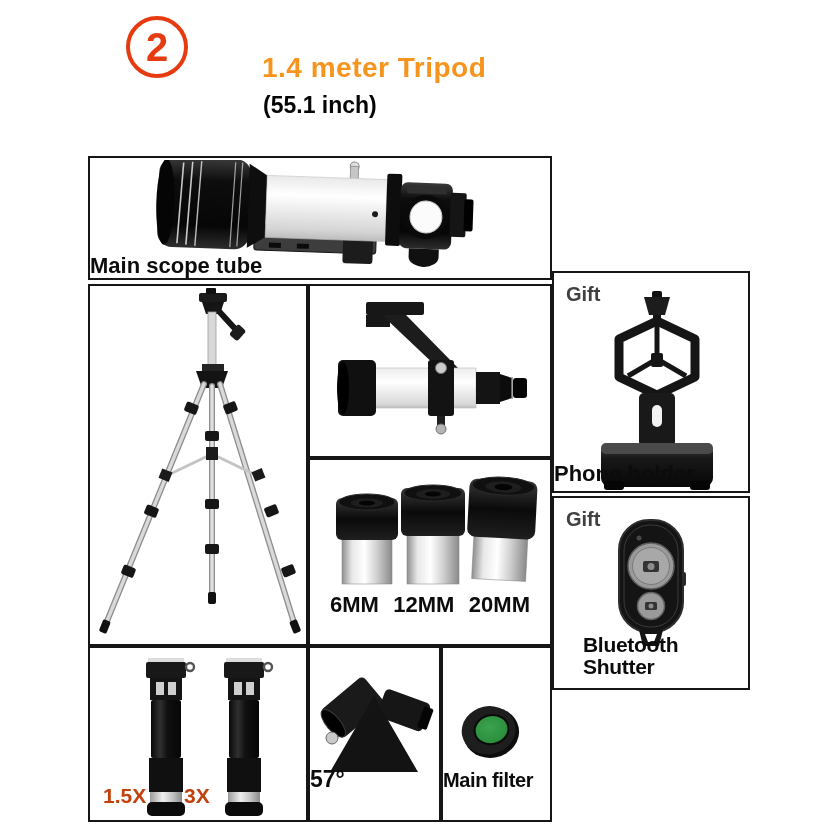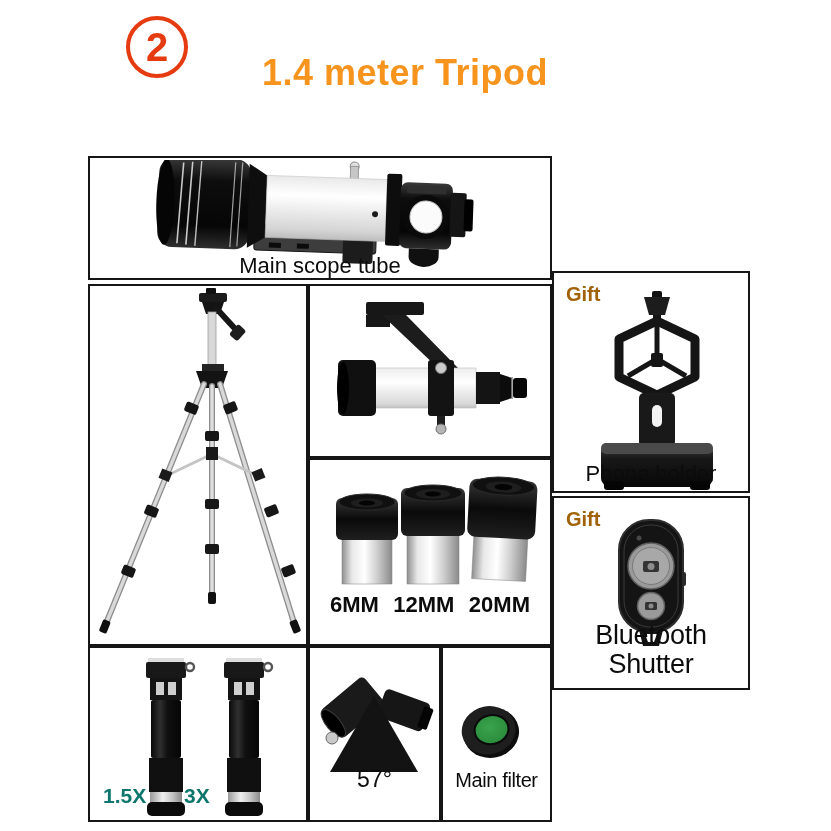--- a/index.html
+++ b/index.html
@@ -2,42 +2,43 @@
 <html><head>
 <meta charset="utf-8">
 <style>
   html,body{margin:0;padding:0;background:#ffffff;}
   #page{position:relative;width:831px;height:831px;background:#ffffff;
         font-family:"Liberation Sans",sans-serif;overflow:hidden;}
   .step-circle{position:absolute;left:126px;top:16px;width:54px;height:54px;
         border:4px solid #e63b10;border-radius:50%;display:flex;align-items:center;
         justify-content:center;color:#e63b10;font-size:40px;font-weight:bold;}
   .page-title{position:absolute;left:262px;top:52px;color:#f7941d;
-        font-size:36px;font-weight:bold;letter-spacing:0.5px;text-align:center;}
+        font-size:28px;font-weight:bold;letter-spacing:0.5px;text-align:center;}
   .page-subtitle{position:absolute;left:263px;top:92px;color:#050505;
         font-size:23px;font-weight:bold;}
   .cell{position:absolute;background:#fff;border:2px solid #161616;box-sizing:border-box;}
-  .cell-label{position:absolute;left:0;right:0;text-align:center;font-weight:normal;
+  .cell-label{position:absolute;left:0;right:0;text-align:left;font-weight:bold;
         color:#0c0c0c;line-height:1.08;}
-  .gift-badge{position:absolute;left:12px;top:10px;color:#a16207;
+  .gift-badge{position:absolute;left:12px;top:10px;color:#404040;
         font-size:20px;font-weight:bold;}
   .img-wrap{position:absolute;}
   .ep-labels{position:absolute;left:0;right:0;bottom:26px;display:flex;
         justify-content:space-between;padding:0 20px;font-size:22px;font-weight:bold;color:#0c0c0c;}
-  .barlow-label{position:absolute;bottom:12px;font-size:21px;font-weight:bold;color:#0f766e;}
+  .barlow-label{position:absolute;bottom:12px;font-size:21px;font-weight:bold;color:#c2410c;}
 </style>
 </head>
 <body>
 
 <div id="page">
 
   <div class="step-circle">
     <span>2</span>
   </div>
   <div class="page-title">1.4 meter Tripod</div>
+  <div class="page-subtitle">(55.1 inch)</div>
 
   <div class="cell" style="left:88px;top:156px;width:464px;height:124px;">
     <div class="img-wrap" style="left:58px;top:2px;">
       <svg viewBox="0 0 330 108" width="330" height="108">
         <defs>
           <linearGradient id="tHood" x1="0" y1="0" x2="0" y2="1">
             <stop offset="0" stop-color="#3a3a3a"></stop>
               <stop offset="0.25" stop-color="#0d0d0d"></stop>
             <stop offset="0.75" stop-color="#060606"></stop>
               <stop offset="1" stop-color="#2e2e2e"></stop>
@@ -241,21 +242,21 @@
         <circle cx="50" cy="52" r="18.5" fill="#a8a8a8" stroke="#7a7a7a"></circle>
         <rect x="42" y="47" width="16" height="11" rx="2" fill="#333333"></rect>
         <circle cx="50" cy="52.5" r="3.5" fill="#8c8c8c"></circle>
         <circle cx="50" cy="92" r="13.5" fill="#9a9a9a" stroke="#5f5f5f" stroke-width="1.5"></circle>
         <rect x="44" y="88" width="12" height="8" rx="1.5" fill="#333333"></rect>
         <circle cx="50" cy="92" r="2.5" fill="#8c8c8c"></circle>
         <polygon points="38,116 62,116 58,132 42,132" fill="#141414"></polygon>
         <polygon points="44,120 56,120 53,128 47,128" fill="#ffffff"></polygon>
       </svg>
     </div>
-    <div class="cell-label" style="bottom:9px;font-size:27px;letter-spacing:-0.3px;">Bluetooth Shutter</div>
+    <div class="cell-label" style="bottom:9px;font-size:21px;letter-spacing:-0.3px;margin-left:29px;">Bluetooth Shutter</div>
   </div>
 
   <div class="cell" style="left:88px;top:646px;width:220px;height:176px;">
     <div class="img-wrap" style="left:0;top:0;">
       <svg viewBox="0 0 216 172" width="216" height="172">
         <defs>
           <linearGradient id="gBarrel" x1="0" y1="0" x2="1" y2="0">
             <stop offset="0" stop-color="#090909"></stop>
               <stop offset="0.3" stop-color="#303030"></stop>
             <stop offset="0.55" stop-color="#101010"></stop>

